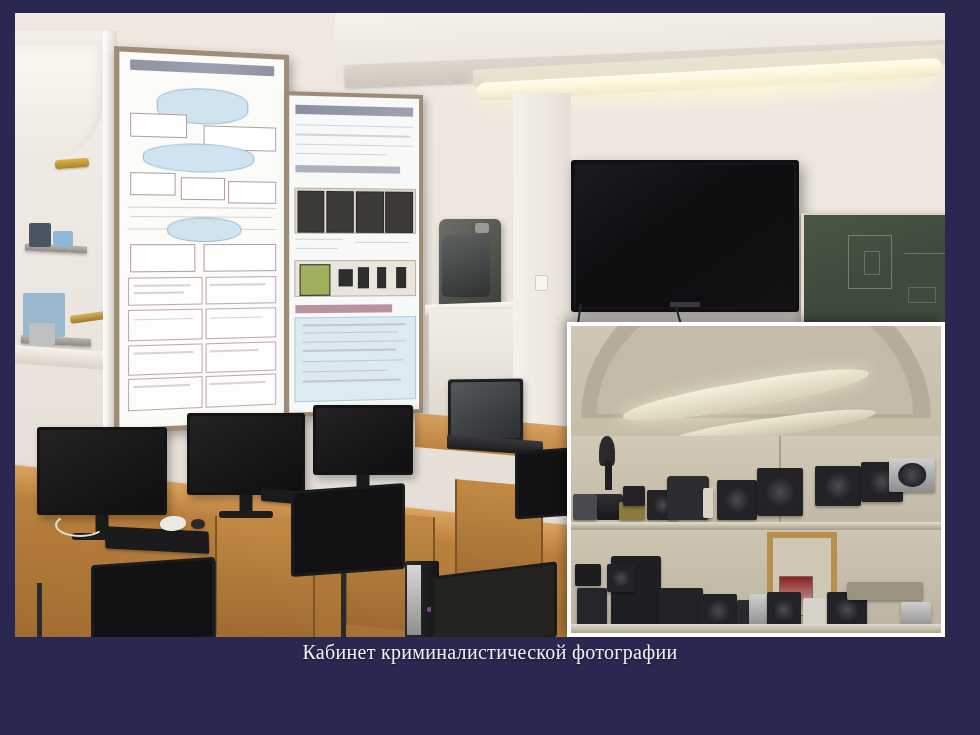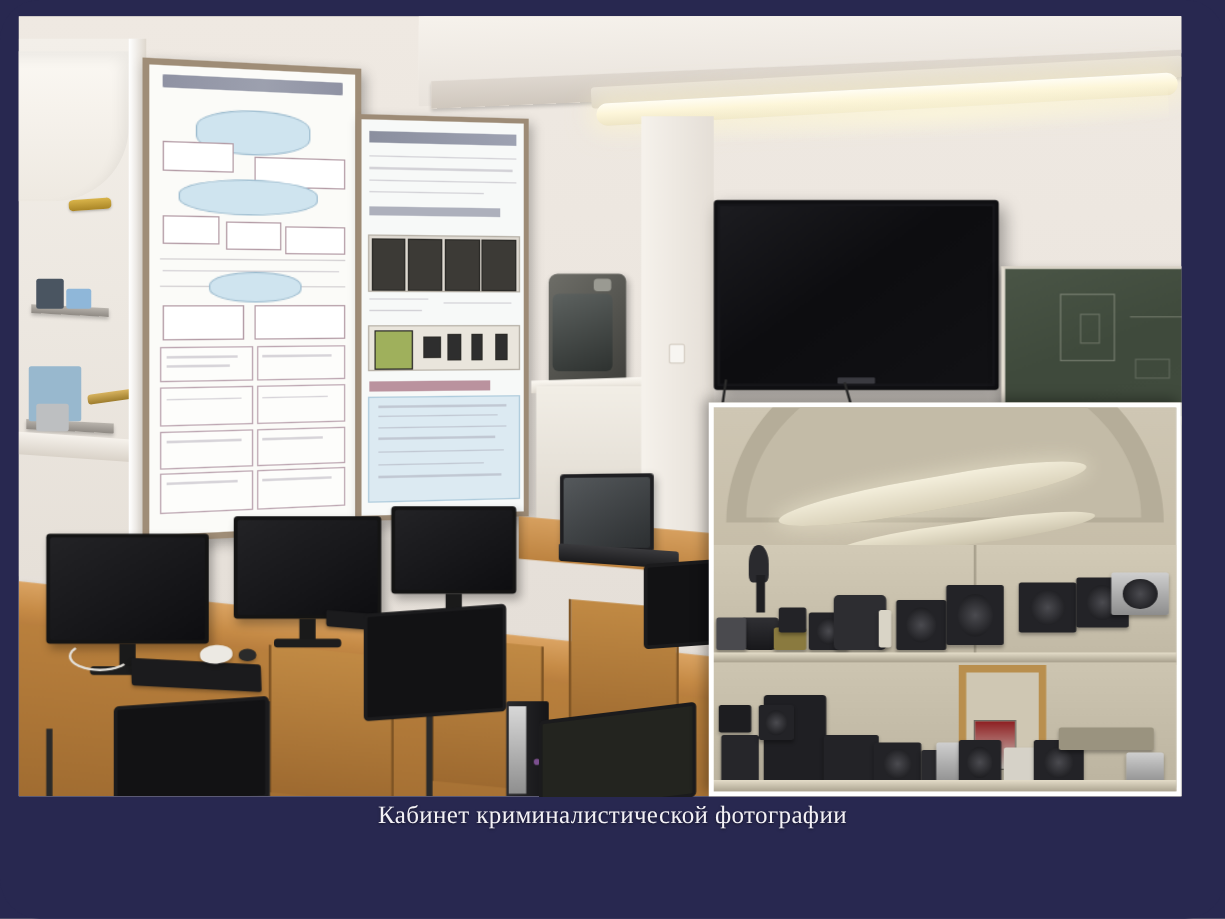--- a/index.html
+++ b/index.html
@@ -1,21 +1,21 @@
 <!DOCTYPE html>
 <html><head>
 <meta charset="utf-8">
 <style>
   html,body{margin:0;padding:0;}
   body{
     width:980px;height:735px;overflow:hidden;
     background:#282850;
     font-family:"Liberation Serif", serif;
   }
-  .slide{position:relative;width:980px;height:735px;background:#282850;border-radius:32px;}
+  .slide{position:relative;width:980px;height:735px;background:#282850;}
 
   
   .photo{
     position:absolute;left:15px;top:13px;width:930px;height:624px;
     overflow:hidden;background:#cfc9c2;
   }
 
   
   .wall{position:absolute;inset:0;background:
      linear-gradient(180deg,#efe9e2 0%,#ece6df 38%,#e7e1da 60%,#e3ddd6 100%);}

